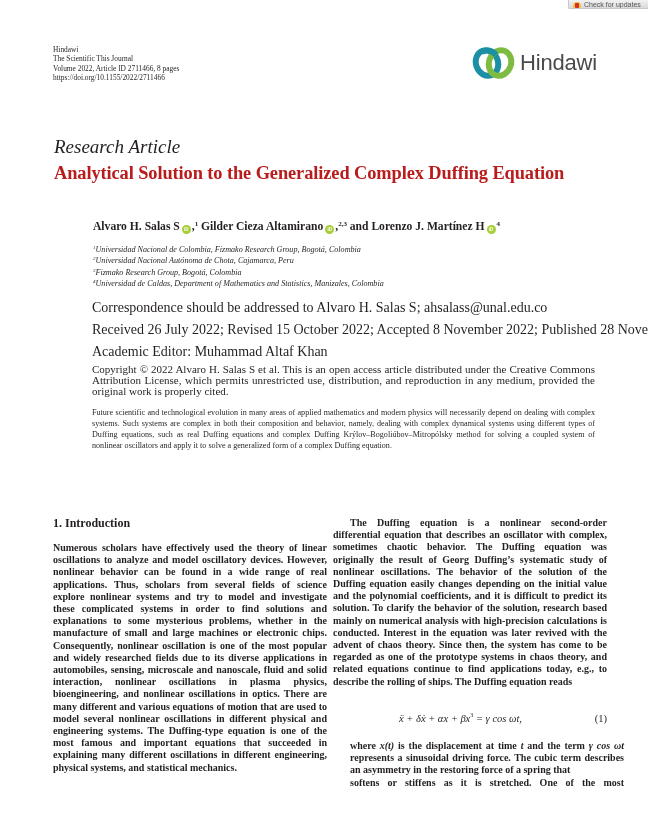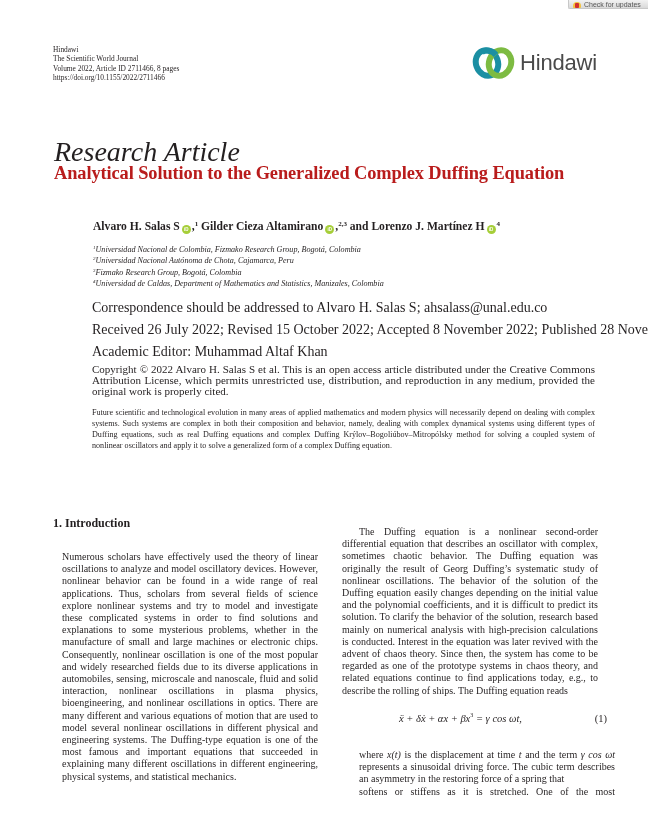--- a/index.html
+++ b/index.html
@@ -24,21 +24,21 @@
     .journal-meta {
       position: absolute; left: 53px; top: 45px; font-size: 7.4px; line-height: 9.3px; color: #231f20;
     }
     .logo { position: absolute; left: 472px; top: 47px; display: flex; align-items: center; }
     .logo svg { display: block; }
     .logo-text {
       font-family: "Liberation Sans", sans-serif; font-size: 22px; color: #4a4a4a; margin-left: 4px; letter-spacing: -0.2px; line-height: 22px;
     }
 
     .article-type {
-      position: absolute; left: 54px; top: 136px; font-style: italic; font-size: 28px; color: #231f20;
+      position: absolute; left: 54px; top: 136px; font-style: italic; font-size: 19px; color: #231f20;
     }
     .article-title {
       position: absolute; left: 54px; top: 163px; font-weight: bold; font-size: 18.4px; color: #b91c1c; letter-spacing: -0.1px; white-space: nowrap;
     }
     .authors {
       position: absolute; left: 93px; top: 220px; font-weight: bold; font-size: 11.6px; white-space: nowrap;
     }
     .orcid {
       display: inline-block; width: 9px; height: 9px; border-radius: 50%; background: #a6ce39; color: #fff;
       font-family: "Liberation Sans", sans-serif; font-size: 4.5px; font-weight: bold; line-height: 9px; text-align: center; vertical-align: -1px; margin: 0 1px 0 2px;
@@ -60,21 +60,21 @@
       position: absolute; left: 92px; top: 407px; width: 503px; font-size: 8.1px; line-height: 11.1px; text-align: justify;
     }
     .abstract .tight-justify { text-align: justify; text-align-last: justify; display: block; }
 
     .section-heading {
       position: absolute; left: 53px; top: 516px; font-weight: bold; font-size: 12px;
     }
     .col {
       position: absolute; width: 274px; font-size: 10px; line-height: 12.2px; text-align: justify;
     }
-    .col p { margin: 9px; }
+    .col p { margin: 0; font-weight: bold; }
     .col-left { left: 53px; top: 542px; }
     .col-right-1 { left: 333px; top: 517px; }
     .col-right-1 p { text-indent: 17px; }
     .equation {
       position: absolute; left: 333px; top: 713px; width: 274px; font-size: 10.5px; font-style: italic; height: 14px;
     }
     .equation .eq-body { position: absolute; left: 66px; top: 0; white-space: nowrap; }
     .equation .eq-num { position: absolute; right: 0; top: 0; font-style: normal; }
     .equation sup { font-size: 6px; vertical-align: 5px; line-height: 0; font-style: normal; }
     .col-right-2 { left: 350px; top: 740px; }
@@ -84,21 +84,21 @@
 </head>
 <body>
 
 <div class="check-updates">
   <span class="cu-icon"></span>
   <span class="cu-label">Check for updates</span>
 </div>
 
 <div class="journal-meta">
   <div>Hindawi</div>
-  <div>The Scientific World Journal</div>
+  <div>The Scientific This Journal</div>
   <div>Volume 2022, Article ID 2711466, 8 pages</div>
   <div>https://doi.org/10.1155/2022/2711466</div>
 </div>
 
 <div class="logo">
   <svg width="44" height="32" viewBox="0 0 44 32">
     <ellipse cx="15" cy="16" rx="11" ry="13" fill="none" stroke="#1b8fa3" stroke-width="6" transform="rotate(-20 15 16)"></ellipse>
     <ellipse cx="28" cy="16" rx="11" ry="13" fill="none" stroke="#7dbb42" stroke-width="6" transform="rotate(20 28 16)"></ellipse>
     <path d="M 10 5 A 11 13 -20 0 1 24 8" fill="none" stroke="#1b8fa3" stroke-width="6" transform="rotate(0)"></path>
   </svg>

